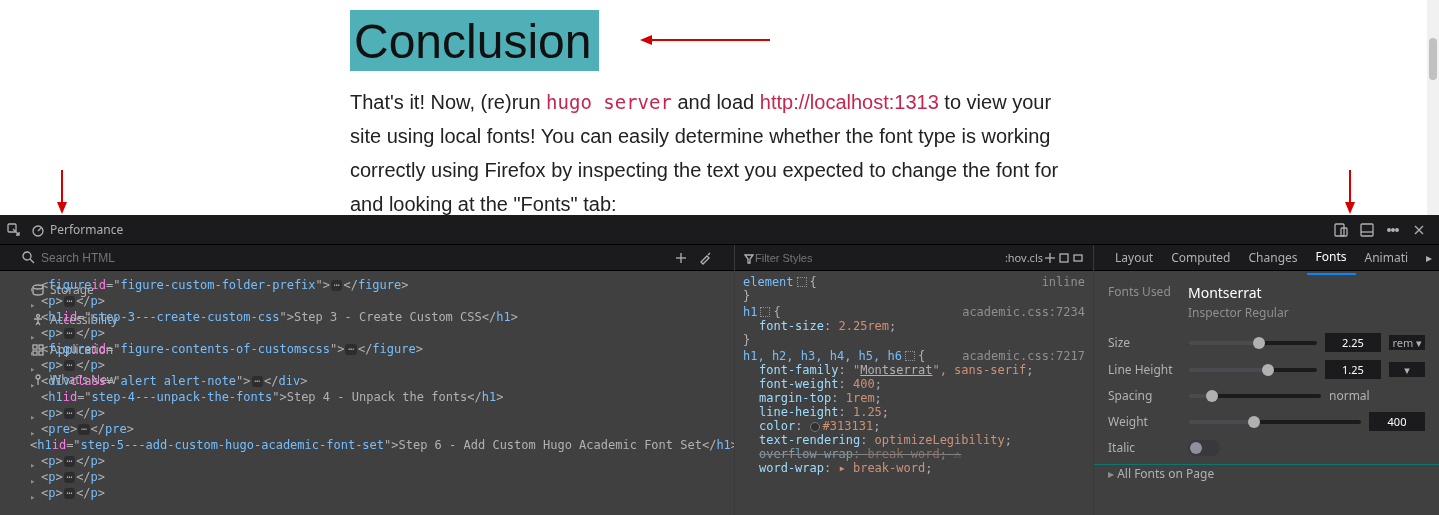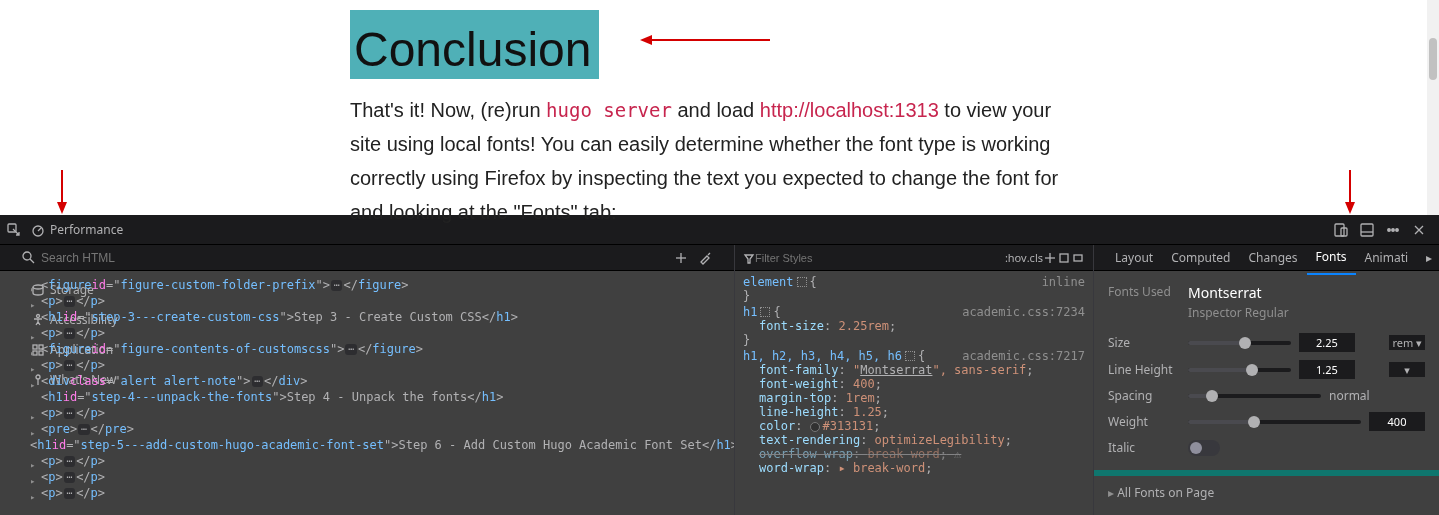--- a/index.html
+++ b/index.html
@@ -1,19 +1,19 @@
 <!DOCTYPE html>
 <html><head>
 <meta charset="utf-8">
 <style>
 * { margin: 0; padding: 0; box-sizing: border-box; }
 body { font-family: -apple-system, "Segoe UI", sans-serif; width: 1439px; height: 515px; background: #fff; overflow: hidden; }
 
 .page { height: 215px; padding: 10px 0 0 350px; background: #fff; position: relative; }
-.page h2 { display: inline-block; font-size: 48px; font-weight: 400; background: #4fb0b7; padding: 12px 8px 2px 4px; color: #111; font-family: sans-serif; }
+.page h2 { display: inline-block; font-size: 48px; font-weight: 400; background: #4fb0b7; padding: 4px 8px 2px 4px; color: #111; font-family: sans-serif; }
 .page p { font-size: 20px; line-height: 1.7; max-width: 720px; margin-top: 14px; color: #222; }
 .page code { color: #c7254e; font-family: "Consolas", monospace; font-size: 19px; }
 .page a { color: #c7254e; text-decoration: none; }
 
 .arrow-top { position: absolute; left: 640px; top: 32px; width: 130px; height: 30px; }
 .arrow-left { position: absolute; left: 52px; top: 170px; width: 20px; height: 44px; }
 .arrow-right { position: absolute; left: 1340px; top: 170px; width: 20px; height: 44px; }
 
 .devtools { height: 300px; background: #404040; color: #b1b1b3; font-family: system-ui, sans-serif; font-size: 12px; display: flex; flex-direction: column; }
 .dt-tabs { height: 30px; background: #1b1b1d; border-bottom: 1px solid #000; display: flex; align-items: center; padding: 0 6px; }
@@ -67,24 +67,24 @@
 .fonts-used { display: flex; padding: 4px 14px 8px; }
 .fonts-used .lab { color: #8f8f8f; width: 80px; }
 .fonts-used .nm { color: #fff; font-size: 14px; margin-bottom: 2px; }
 .fonts-used .st { color: #8f8f8f; }
 .fprop { display: flex; align-items: center; padding: 4px 14px; gap: 8px; }
 .fprop .lab { width: 72px; color: #b1b1b3; }
 .slider { flex: 1; height: 4px; background: #1b1b1d; border-radius: 2px; position: relative; }
 .slider .fill { position: absolute; height: 4px; background: #4a4a4f; border-radius: 2px; left: 0; }
 .slider .thumb { position: absolute; width: 12px; height: 12px; background: #b1b1b3; border-radius: 50%; top: -4px; transform: translateX(-50%); }
 .valbox { background: #1b1b1d; color: #fff; width: 56px; text-align: center; padding: 2px 6px; font-size: 11px; }
-.unitbox { background: #1b1b1d; color: #b1b1b3; width: 36px; text-align: center; padding: 0 0; font-size: 11px; margin-left: 26px; }
+.unitbox { background: #1b1b1d; color: #b1b1b3; width: 36px; text-align: center; padding: 0 0; font-size: 11px; }
 .toggle { width: 32px; height: 16px; background: #38383d; border-radius: 8px; position: relative; }
 .toggle::after { content: ""; width: 12px; height: 12px; background: #8f8f9d; border-radius: 50%; position: absolute; top: 2px; left: 2px; }
-.allfonts { border-top: 6px solid #0f766e; margin-top: 10px; padding: 8px 14px; color: #b1b1b3; cursor: pointer; }
+.allfonts { border-top: 1px solid #0f766e; margin-top: 4px; padding: 0 14px; color: #b1b1b3; cursor: pointer; }
 .allfonts::before { content: "▸ "; color: #8f8f8f; }
 
 .scrollbar { position: absolute; right: 0; top: 0; width: 12px; height: 215px; background: #f1f1f1; }
 .scrollbar .thumb { position: absolute; top: 38px; left: 2px; width: 8px; height: 42px; background: #c1c1c1; border-radius: 4px; }
 </style>
 </head>
 <body>
 
 <div class="page">
   <div class="scrollbar">

